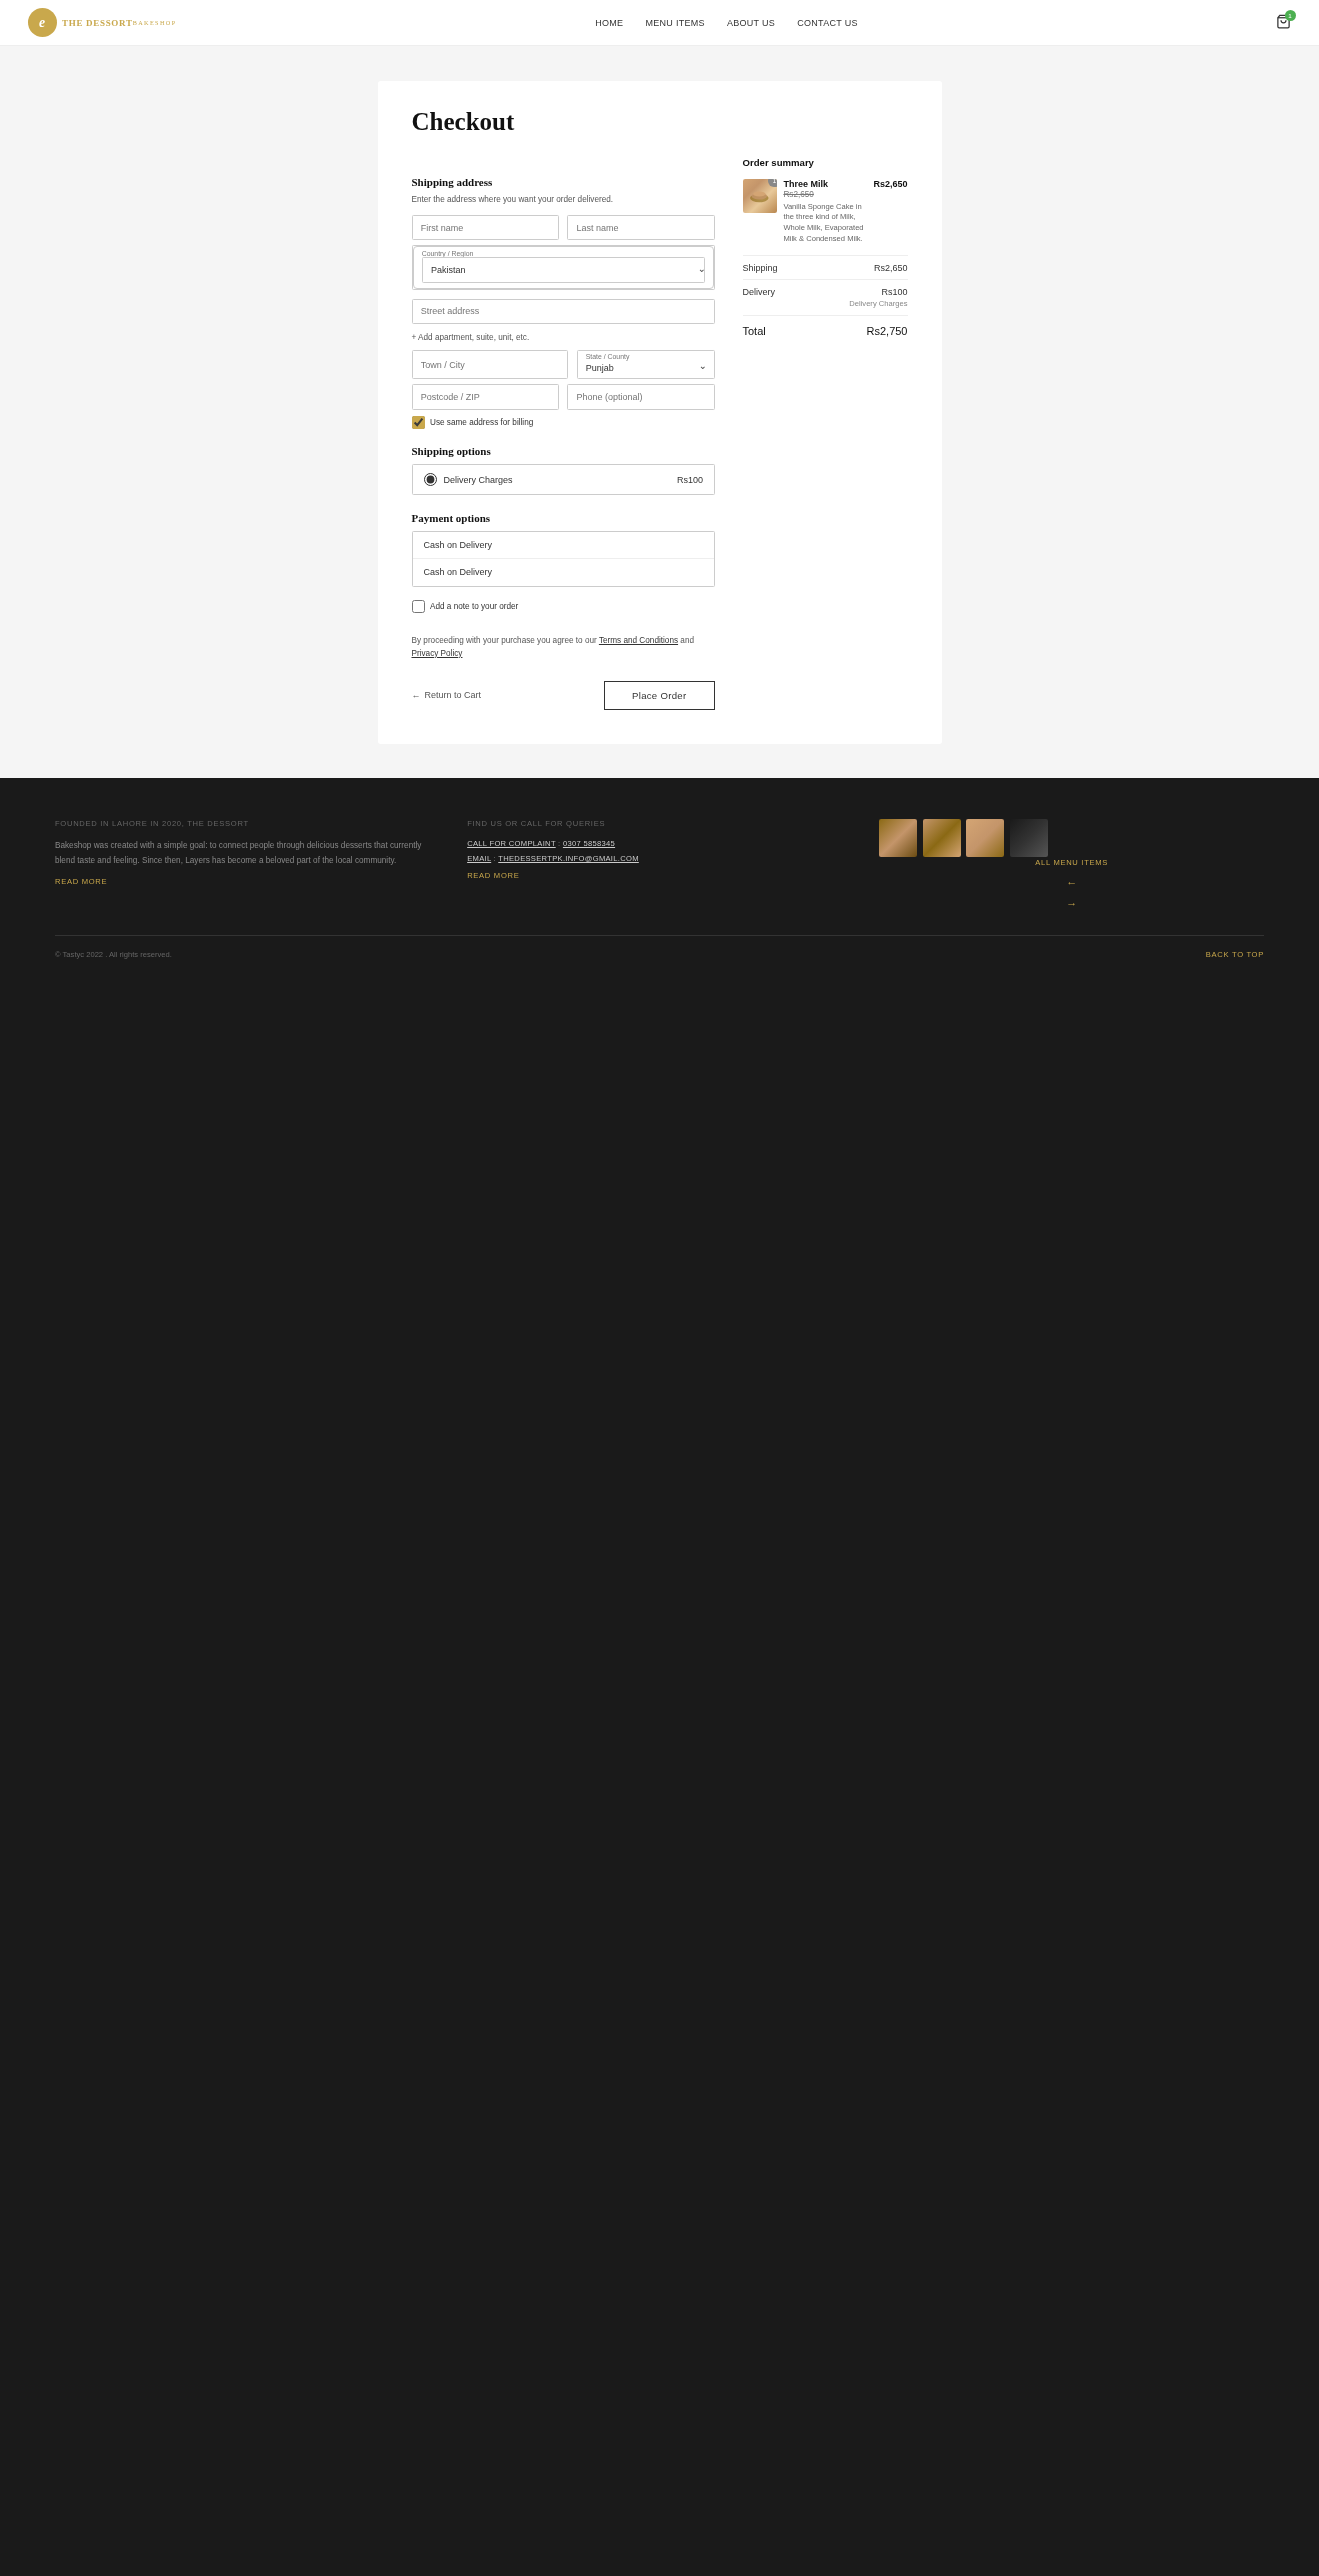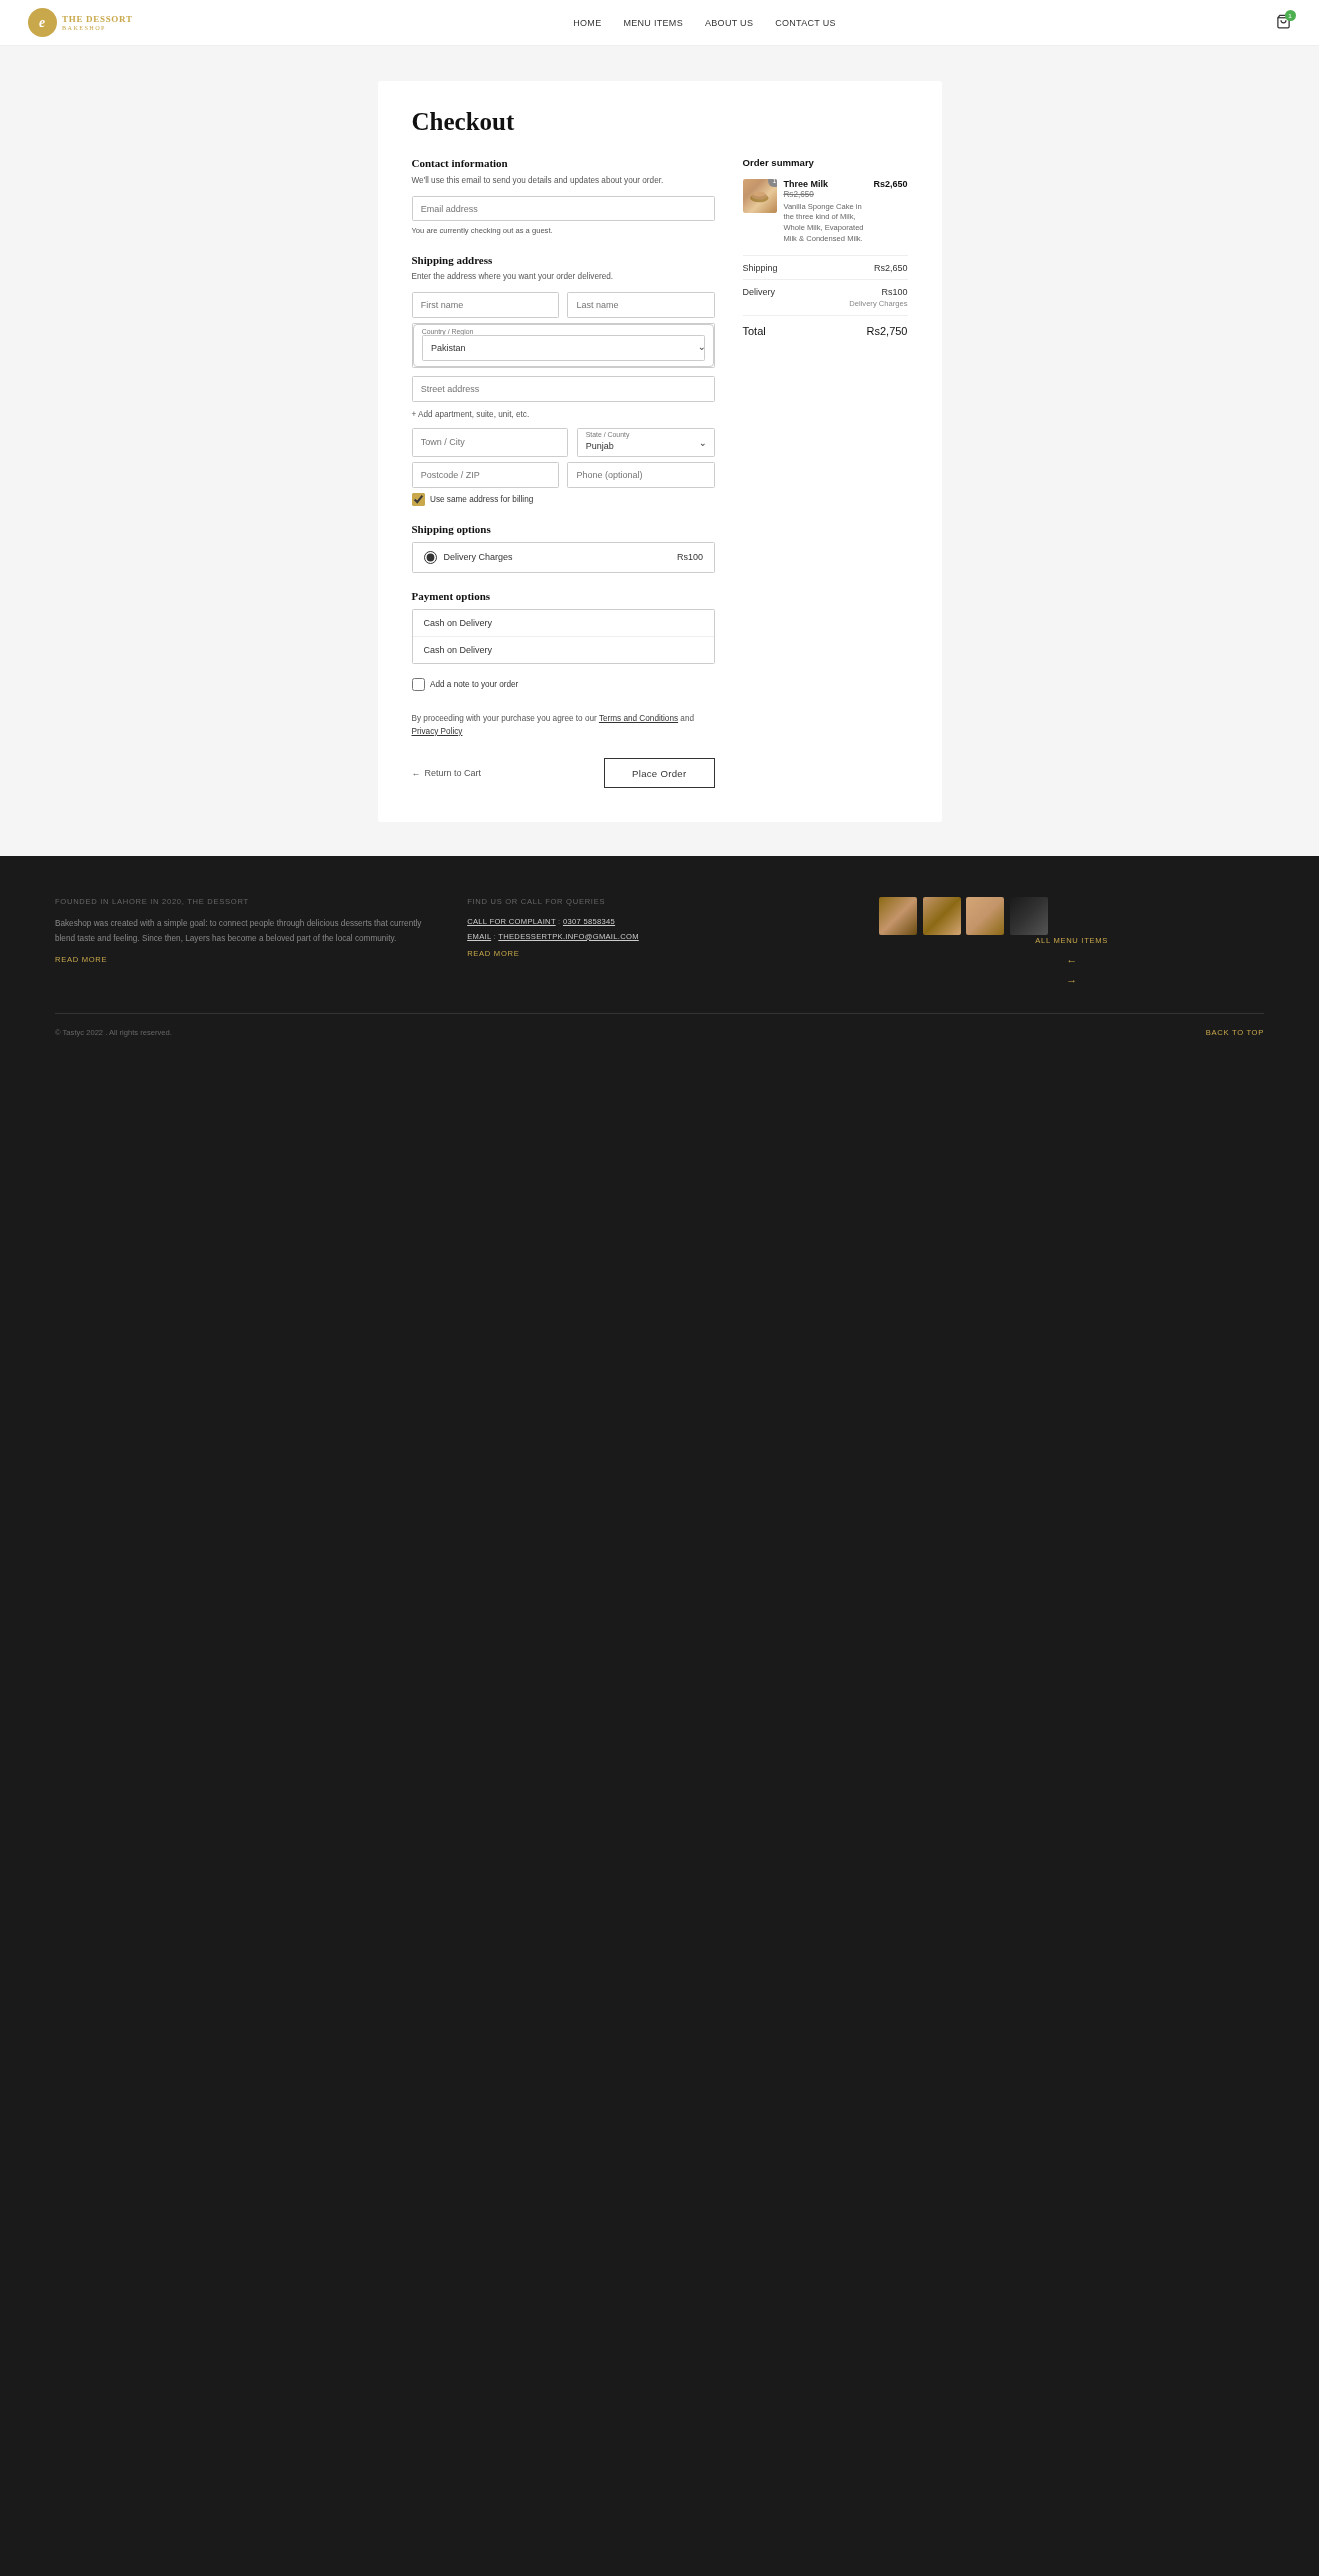--- a/index.html
+++ b/index.html
@@ -30,21 +30,22 @@
       display: flex;
       align-items: center;
       justify-content: center;
       color: #fff;
       font-size: 13.7px;
       font-style: italic;
       font-weight: bold;
     }
     .logo-text {
       display: flex;
-      flex-direction: column;
+      flex-direction: row;
+      align-items: center;
     }
     .logo-name {
       font-size: 9px;
       font-weight: bold;
       color: #c9a84c;
       letter-spacing: 0.7px;
       text-transform: uppercase;
     }
     .logo-sub {
       font-size: 6.2px;
@@ -546,26 +547,20 @@
 </header>
 
 <div style="background: #f5f5f5; padding: 13.7px 0;">
   <div class="main-wrapper">
     <h1 class="page-title">Checkout</h1>
 
     <div class="checkout-layout">
 
       <div class="checkout-form">
 
-        <div class="form-group">
-          <div class="section-title">Contact information</div>
-          <div class="section-subtitle">We'll use this email to send you details and updates about your order.</div>
-          <input class="form-input" type="email" placeholder="Email address" style="">
-          <div class="guest-note">You are currently checking out as a guest.</div>
-        </div>
 
         <div style="margin-top: 19px;">
           <div class="section-title">Shipping address</div>
           <div class="section-subtitle">Enter the address where you want your order delivered.</div>
 
           <div class="form-row">
             <input class="form-input" type="text" placeholder="First name" style="">
             <input class="form-input" type="text" placeholder="Last name" style="">
           </div>
 

